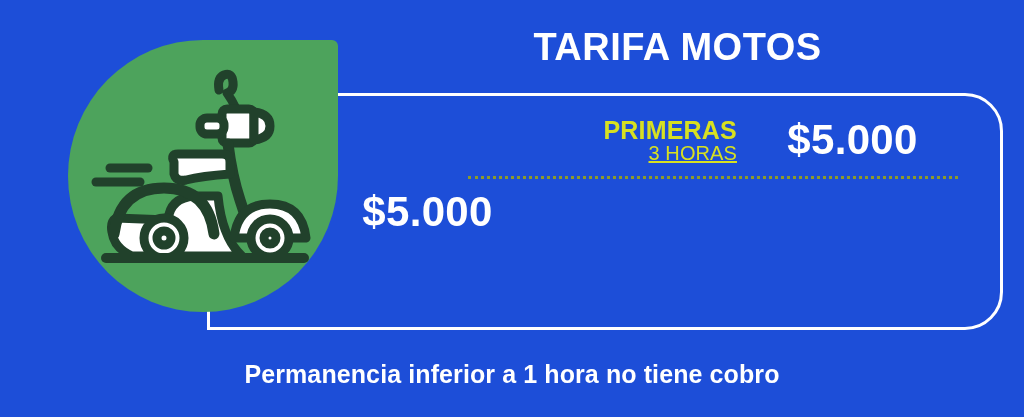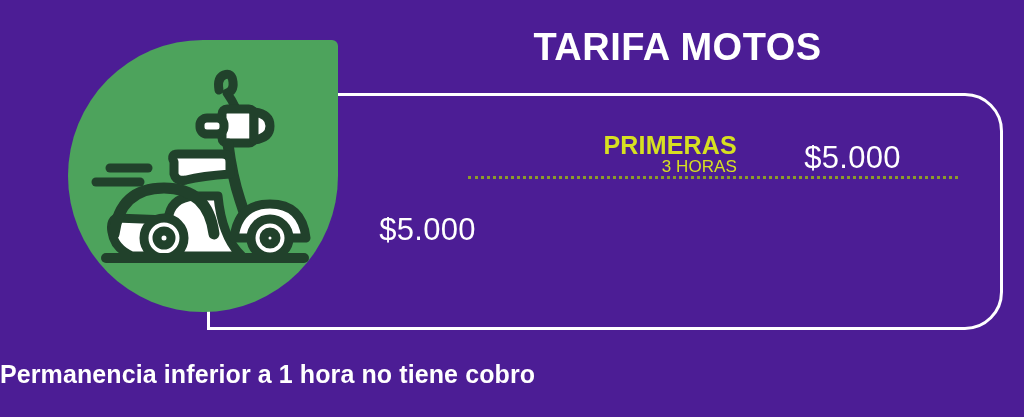--- a/index.html
+++ b/index.html
@@ -10,21 +10,21 @@
     width: 1024px;
     height: 417px;
     overflow: hidden;
     font-family: "Liberation Sans", sans-serif;
   }
 
   #banner {
     position: relative;
     width: 1024px;
     height: 417px;
-    background: #4c1d95;
+    background: #1d4ed8;
     overflow: hidden;
   }
 
   
   #rate-frame {
     position: absolute;
     left: 207px;
     top: 93px;
     width: 796px;
     height: 237px;
@@ -73,21 +73,21 @@
     position: absolute;
     left: 330px;
     top: 104px;
     width: 620px;
     height: 216px;
   }
   .rate-row {
     position: relative;
     height: 72px;
     display: flex;
-    align-items: flex-end;
+    align-items: center;
   }
   .rate-row + .rate-row::before {
     content: "";
     position: absolute;
     left: 138px;
     right: -8px;
     top: 0;
     border-top: 3px dotted #8c9a2a;
   }
   .rate-label {
@@ -100,42 +100,43 @@
   }
   .rate-label-main {
     display: block;
     font-size: 25px;
     font-weight: bold;
     letter-spacing: 0.2px;
     white-space: nowrap;
   }
   .rate-label-sub {
     display: block;
-    font-size: 17px;
+    font-size: 20px;
     font-weight: normal;
     letter-spacing: 0.1px;
     white-space: nowrap;
+    text-decoration: underline;
   }
   .rate-price {
     width: 195px;
     text-align: center;
     color: #ffffff;
-    font-size: 31px;
-    font-weight: normal;
+    font-size: 42px;
+    font-weight: bold;
     letter-spacing: 0.3px;
     white-space: nowrap;
   }
 
   
   #footer-note {
     position: absolute;
     left: 0;
     top: 360px;
     width: 1024px;
-    text-align: left;
+    text-align: center;
     color: #ffffff;
     font-size: 25px;
     font-weight: bold;
     letter-spacing: 0.1px;
     white-space: nowrap;
   }
 </style>
 </head>
 <body>
 

